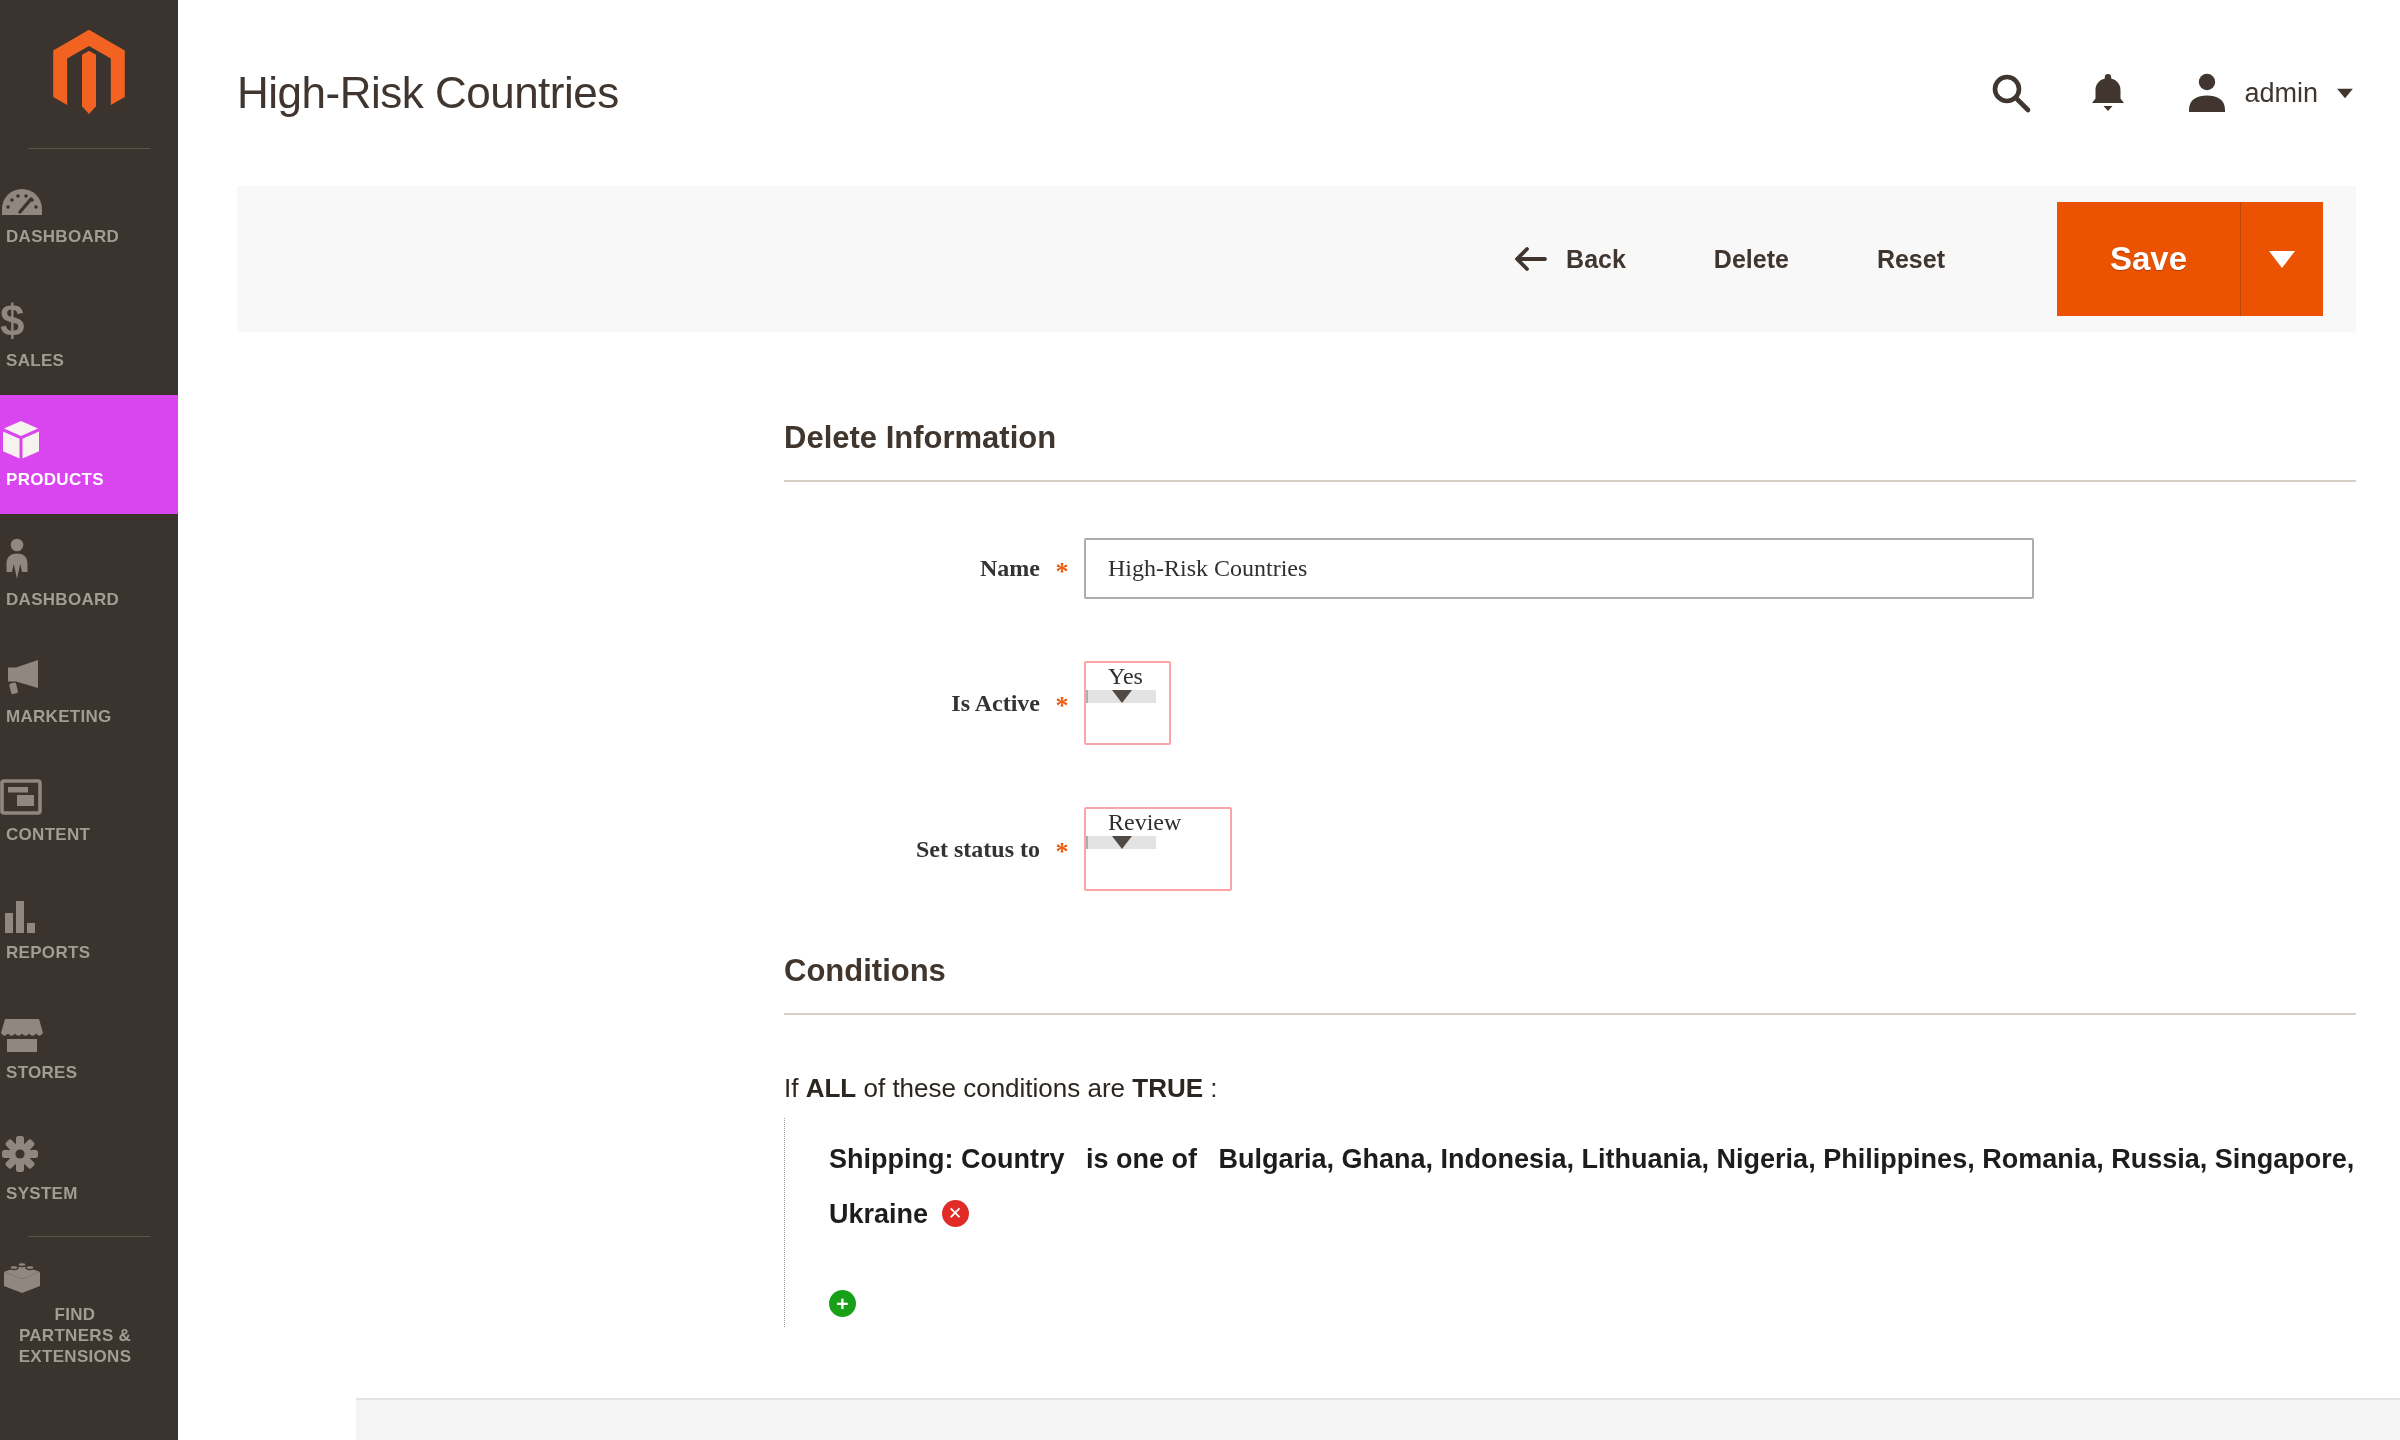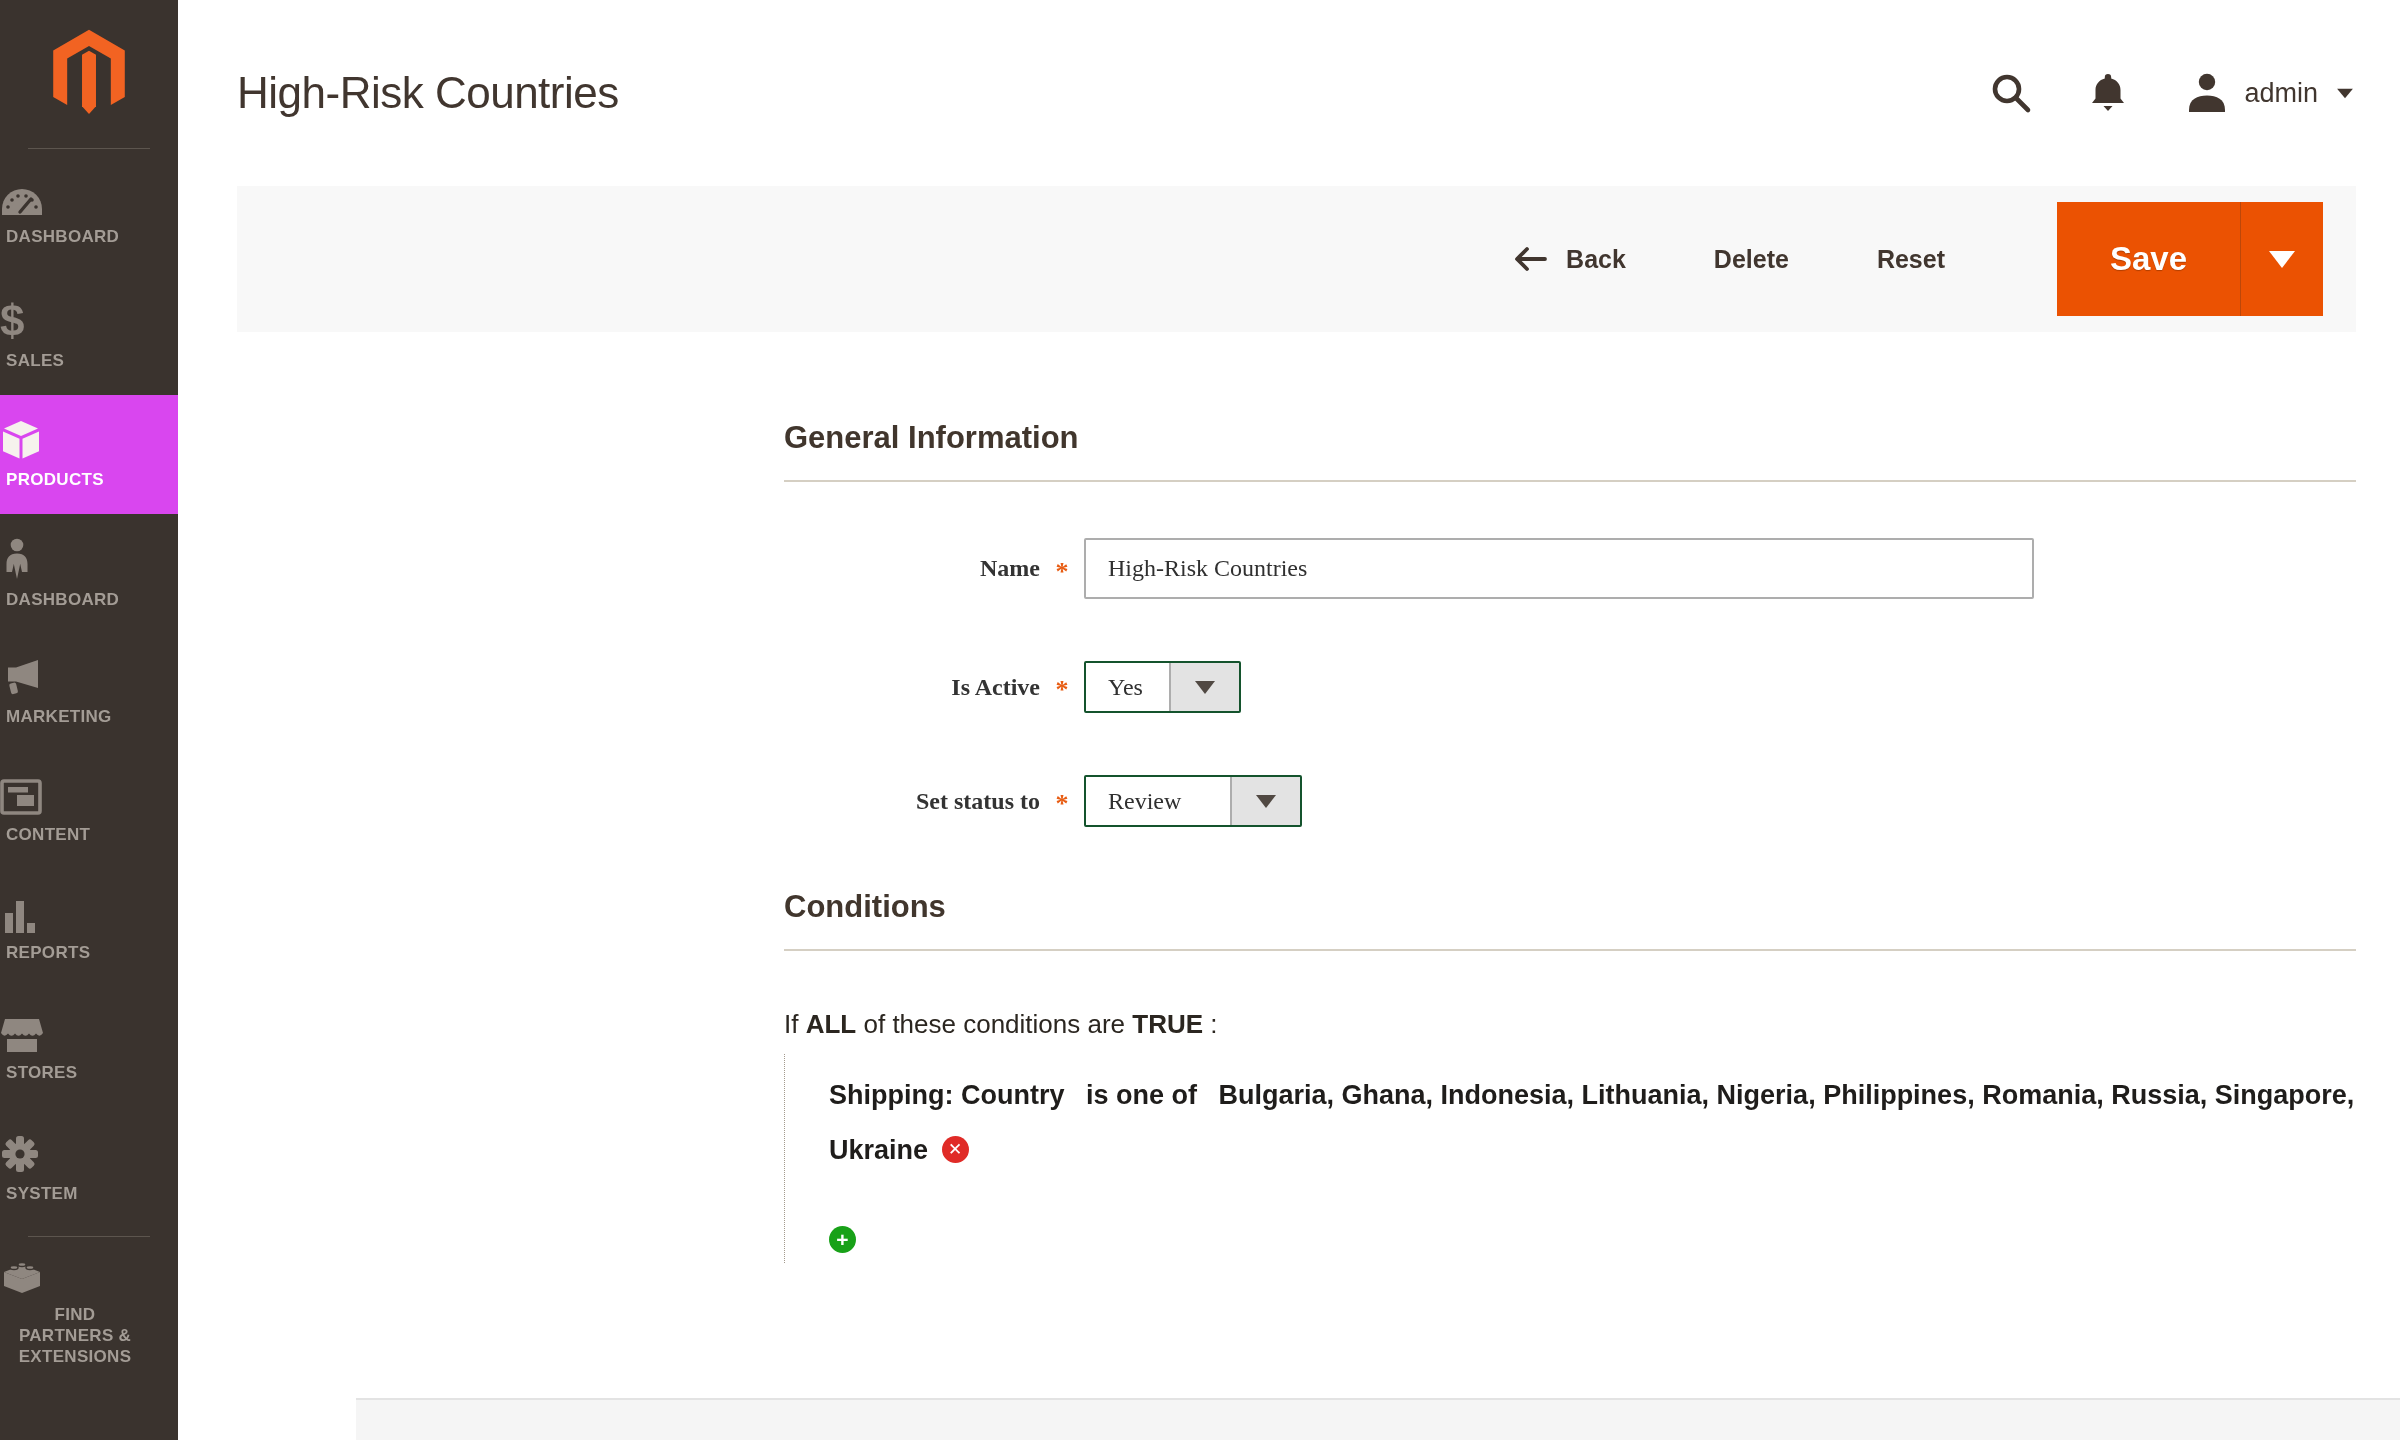--- a/index.html
+++ b/index.html
@@ -40,21 +40,21 @@
   
   .content { padding:88px 58px 0 606px; }
   .section-heading { font-size:31px; font-weight:600; color:#41362d; margin-bottom:24px; }
   .section-rule { border:none; border-top:2px solid #d5cfc3; margin:0 0 0 0; width:1572px; }
 
   .form-rows { margin-top:56px;font-family:Liberation Serif, serif; }
   .form-row { display:flex; align-items:center; margin-bottom:62px; }
   .form-label { width:256px; text-align:right; font-size:24px; font-weight:600; color:#333; }
   .req-star { width:44px; text-align:center; font-size:26px; font-weight:700; color:#e85c12; padding-top:6px; }
   .text-input { width:950px; height:61px; border:2px solid #adadad; border-radius:2px; font-size:24px; color:#303030; padding:0 22px; font-family:inherit; background:#fff; }
-  .fake-select { display:flex; height:52px; border:2px solid #14532d; border-radius:2px; background:#fff; cursor:pointer; }
+  .fake-select { display:flex; height:84px; border:2px solid #fca5a5; border-radius:2px; background:#fff; cursor:pointer;flex-direction:column; }
   .fake-select .sel-value { display:flex; align-items:center; padding:0 22px; font-size:24px; color:#303030; }
   .fake-select .sel-arrow { width:70px; background:#e3e3e3; border-left:2px solid #adadad; display:flex; align-items:center; justify-content:center; }
   .fake-select .sel-arrow .tri { width:0; height:0; border-left:10px solid transparent; border-right:10px solid transparent; border-top:13px solid #514943; }
   .sel-narrow .sel-value { min-width:83px; }
   .sel-wide .sel-value { min-width:144px; }
 
   .cond-section { margin-top:34px; }
   .if-line { margin-top:58px; font-size:26px; color:#2b2620; }
   .if-line b { font-weight:700; }
   .cond-fieldset { margin-top:14px; border-left:1px dotted #a39a8d; padding:14px 0 10px 44px; }
@@ -253,21 +253,21 @@
       <div class="save-split">
         <button class="save-main">Save</button>
         <div class="save-caret">
           <span class="tri"></span>
         </div>
       </div>
     </div>
 
     <div class="content">
 
-      <h2 class="section-heading">General Information</h2>
+      <h2 class="section-heading">Delete Information</h2>
       <hr class="section-rule">
 
       <div class="form-rows">
 
         <div class="form-row">
           <label class="form-label">Name</label>
           <span class="req-star">*</span>
           <input class="text-input" type="text" value="High-Risk Countries" style="">
         </div>
 

